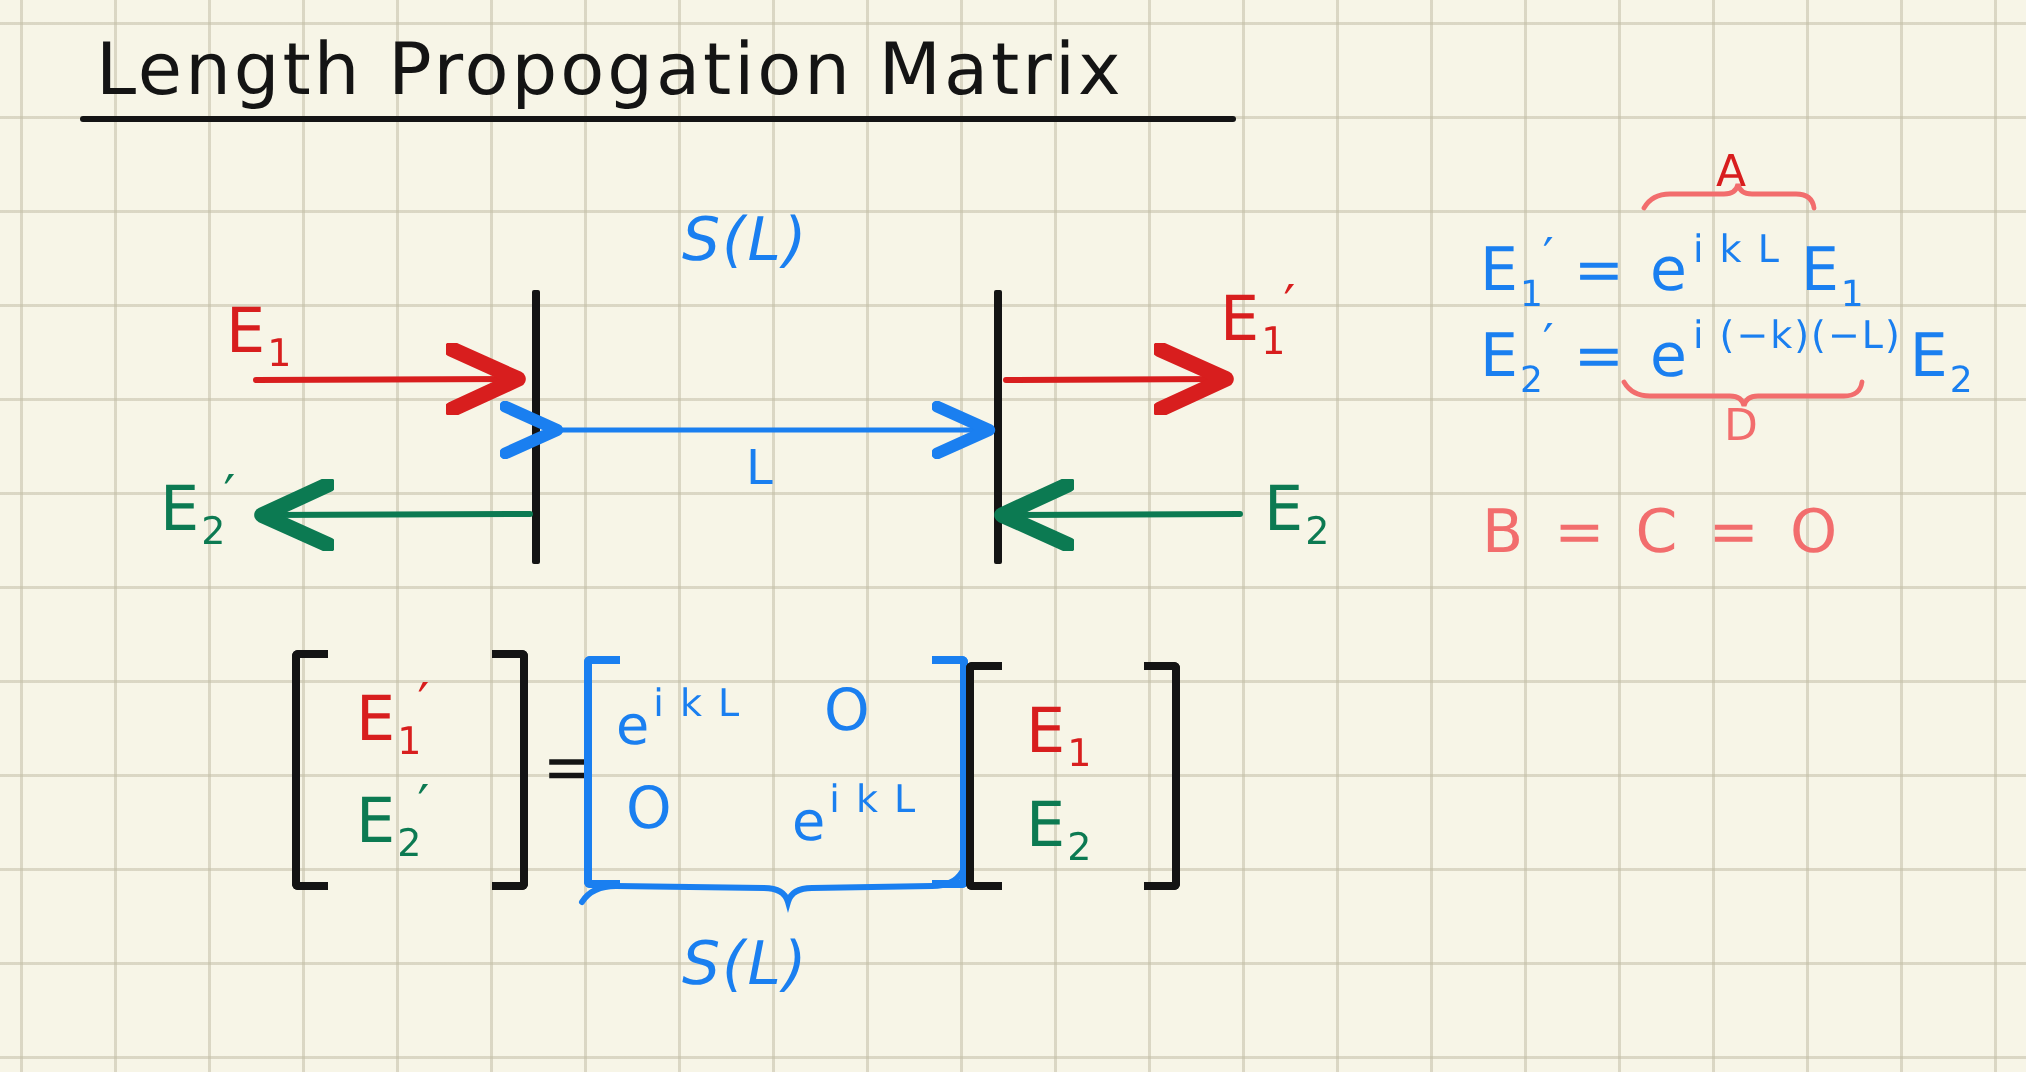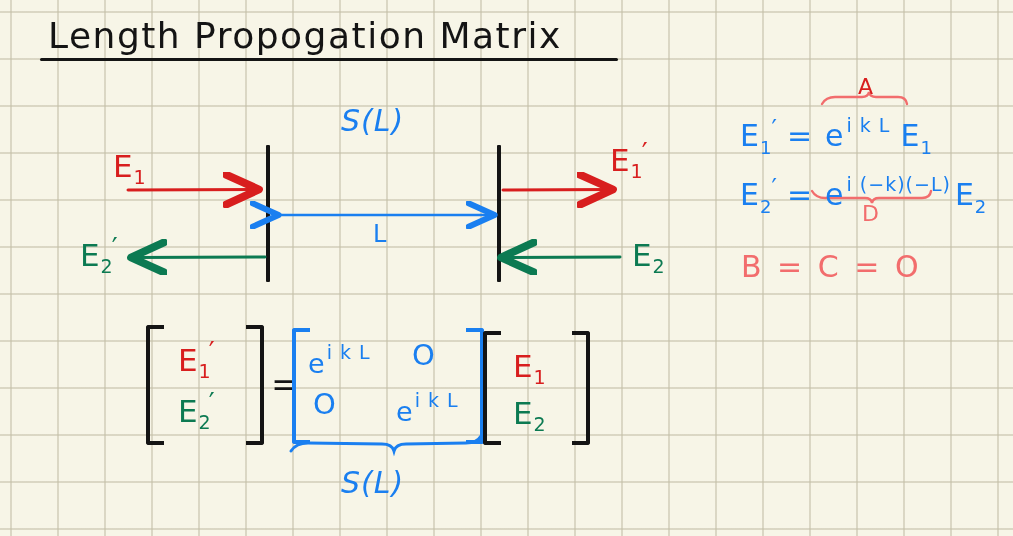--- a/index.html
+++ b/index.html
@@ -134,21 +134,21 @@
 <div style="position:absolute; left:632px; top:237px;">
   <span class="hand c-green lbl-E">E</span><span class="hand c-green lbl-sub" style="position:relative; top:7px;">2</span>
 </div>
 
 <div class="txt hand c-red small" style="left:858px; top:76px; font-size:22px;">A</div>
 
 <div style="position:absolute; left:740px; top:118px;">
   <span class="hand c-blue eqsym">E</span><span class="hand c-blue" style="font-size:18px; position:relative; top:8px;">1</span><span class="hand c-blue" style="font-size:24px; position:relative; top:-9px; left:-1px;">′</span><span class="hand c-blue eqsym" style="margin-left:8px;">=</span><span class="hand c-blue eqsym" style="margin-left:12px;">e</span><span class="hand c-blue" style="font-size:19px; position:relative; top:-14px; left:2px;">i k L</span><span class="hand c-blue eqsym" style="margin-left:12px;">E</span><span class="hand c-blue" style="font-size:18px; position:relative; top:8px;">1</span>
 </div>
 
-<div style="position:absolute; left:740px; top:177px;">
+<div style="position:absolute; left:740px; top:161px;">
   <span class="hand c-blue eqsym">E</span><span class="hand c-blue" style="font-size:18px; position:relative; top:8px;">2</span><span class="hand c-blue" style="font-size:24px; position:relative; top:-9px; left:-1px;">′</span><span class="hand c-blue eqsym" style="margin-left:8px;">=</span><span class="hand c-blue eqsym" style="margin-left:12px;">e</span><span class="hand c-blue" style="font-size:19px; position:relative; top:-14px; left:2px;">i (−k)(−L)</span><span class="hand c-blue eqsym" style="margin-left:6px;">E</span><span class="hand c-blue" style="font-size:18px; position:relative; top:8px;">2</span>
 </div>
 
 <div class="txt hand c-salmon" style="left:862px; top:203px; font-size:22px;">D</div>
 
 <div class="txt hand c-salmon" style="left:741px; top:252px; font-size:30px; letter-spacing:3px;">B = C = O</div>
 
 <div class="bracket bk-left" style="left:146px; top:325px; width:14px; height:112px;"></div>
 <div class="bracket bk-right" style="left:246px; top:325px; width:14px; height:112px;"></div>
 

